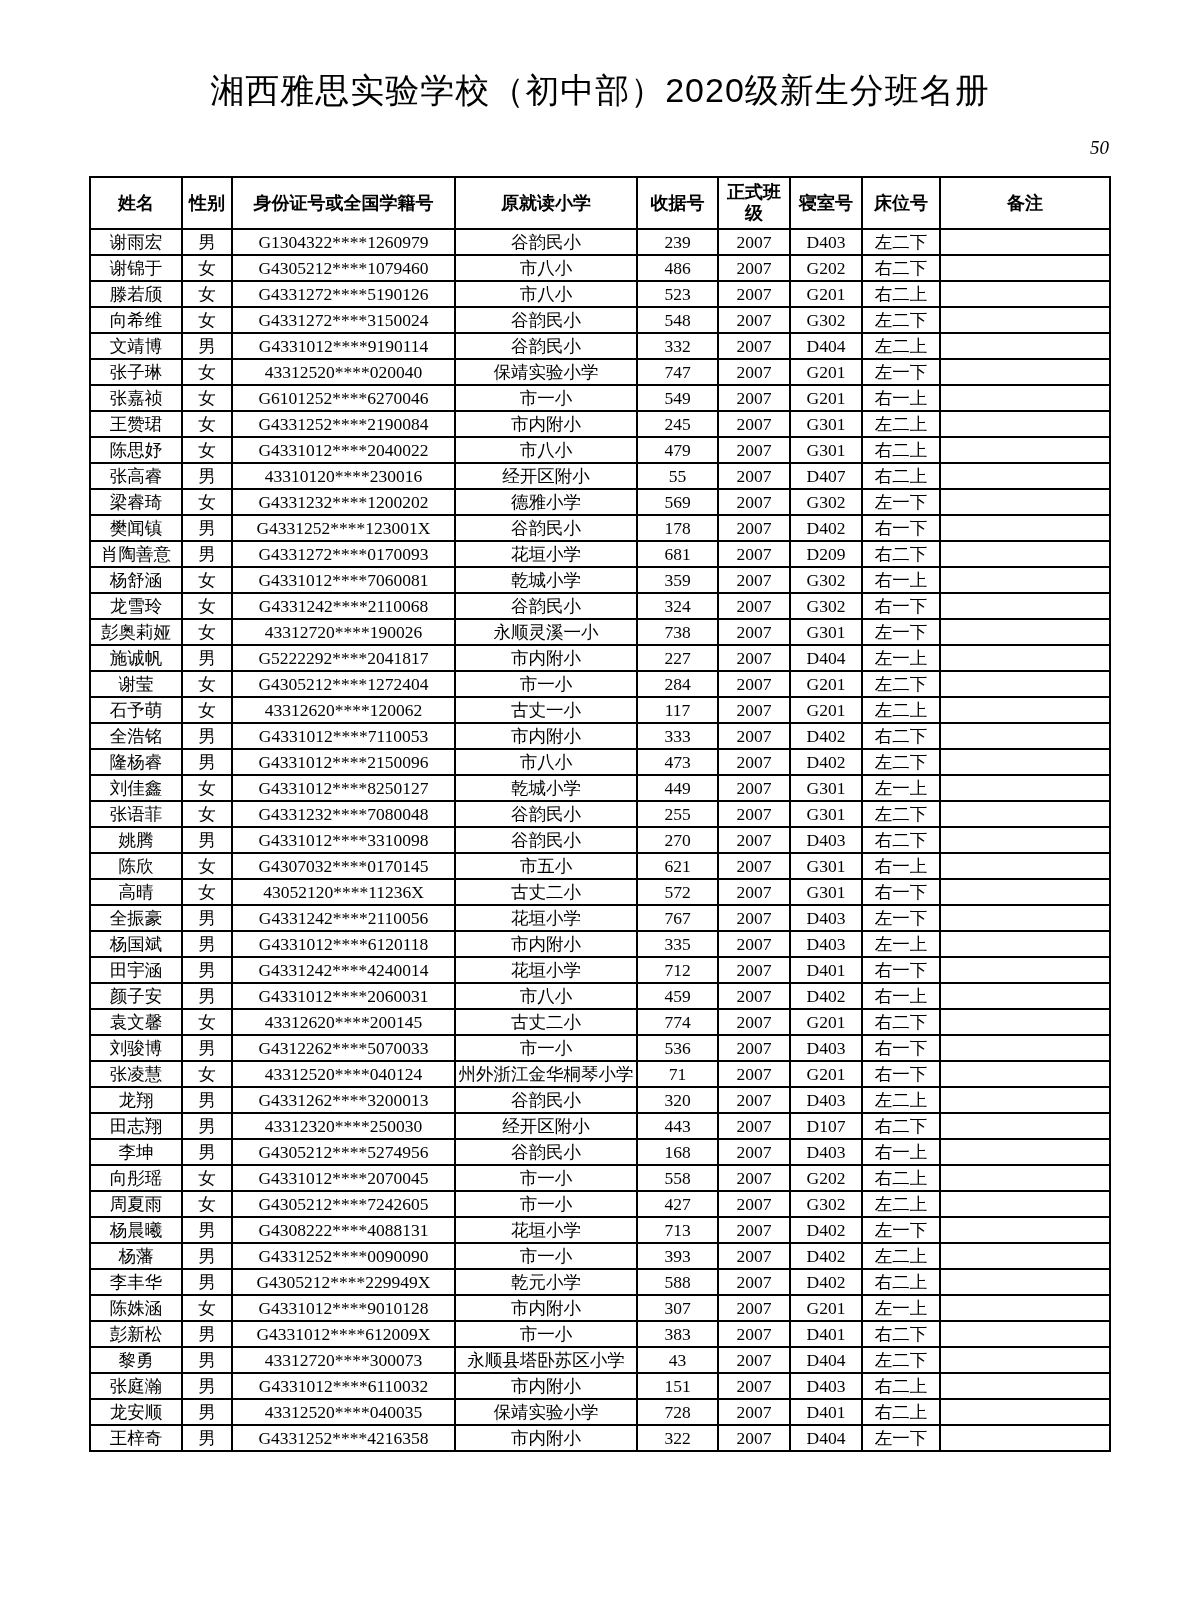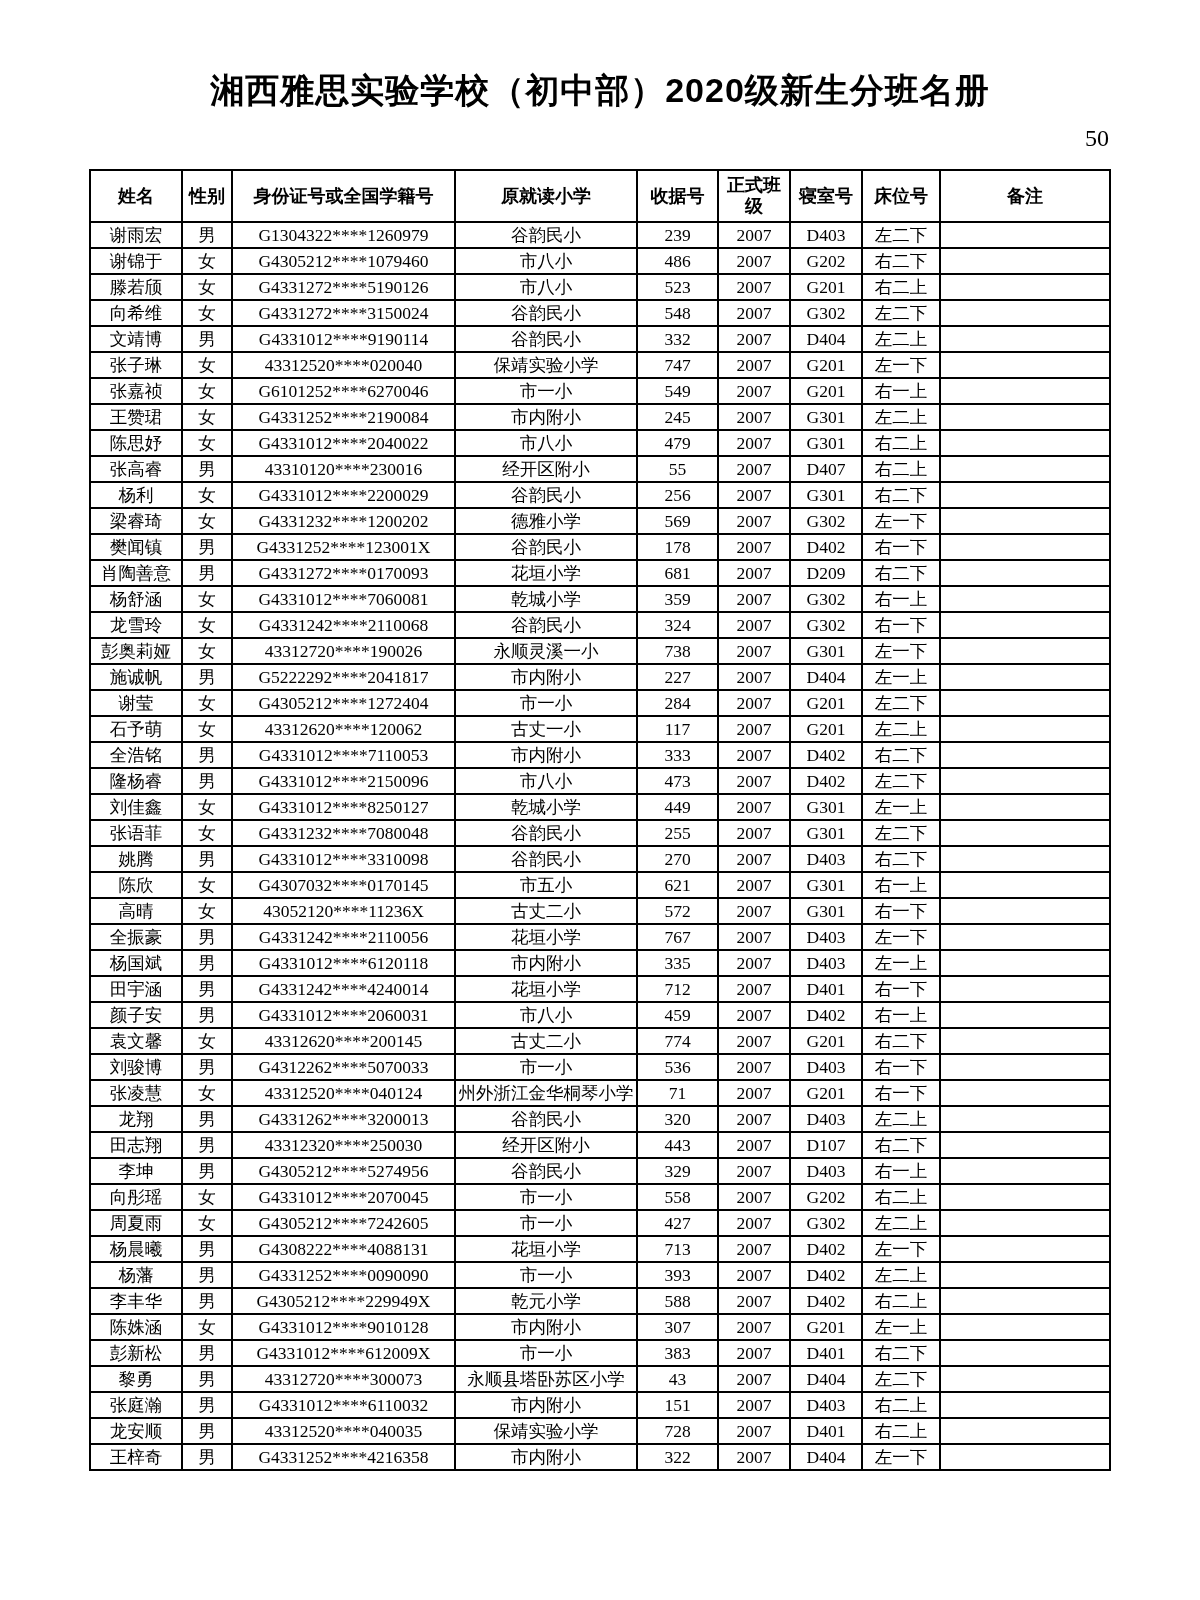--- a/index.html
+++ b/index.html
@@ -14,31 +14,32 @@
     background: #ffffff;
     font-family: "Liberation Serif", "DejaVu Serif", serif;
     color: #000000;
     overflow: hidden;
   }
   .doc-title {
     margin: 0;
     padding-top: 72px;
     text-align: center;
     font-size: 34px;
-    font-weight: bold;
+    font-weight: normal;
     letter-spacing: 1px;
     line-height: 1.1;
     font-family: "Liberation Sans", "DejaVu Sans", sans-serif;
   }
   .page-number {
     width: 1020px;
-    margin: 16px auto 2px auto;
+    margin: 28px auto 2px auto;
     text-align: right;
-    font-size: 24px;
+    font-size: 19px;
     padding-right: 2px;
+    font-style: italic;
   }
   table.roster {
     width: 1020px;
     margin: 17px auto;
     border-collapse: collapse;
     table-layout: fixed;
   }
   table.roster th, table.roster td {
     border: 2px solid #000000;
     text-align: center;
@@ -207,31 +208,20 @@
           <td>男</td>
           <td>43310120****230016</td>
           <td>经开区附小</td>
           <td>55</td>
           <td>2007</td>
           <td>D407</td>
           <td>右二上</td>
           <td></td>
         </tr>
         <tr>
-          <td>杨利</td>
-          <td>女</td>
-          <td>G4331012****2200029</td>
-          <td>谷韵民小</td>
-          <td>256</td>
-          <td>2007</td>
-          <td>G301</td>
-          <td>右二下</td>
-          <td></td>
-        </tr>
-        <tr>
           <td>梁睿琦</td>
           <td>女</td>
           <td>G4331232****1200202</td>
           <td>德雅小学</td>
           <td>569</td>
           <td>2007</td>
           <td>G302</td>
           <td>左一下</td>
           <td></td>
         </tr>
@@ -497,21 +487,21 @@
           <td>2007</td>
           <td>D107</td>
           <td>右二下</td>
           <td></td>
         </tr>
         <tr>
           <td>李坤</td>
           <td>男</td>
           <td>G4305212****5274956</td>
           <td>谷韵民小</td>
-          <td>329</td>
+          <td>168</td>
           <td>2007</td>
           <td>D403</td>
           <td>右一上</td>
           <td></td>
         </tr>
         <tr>
           <td>向彤瑶</td>
           <td>女</td>
           <td>G4331012****2070045</td>
           <td>市一小</td>

